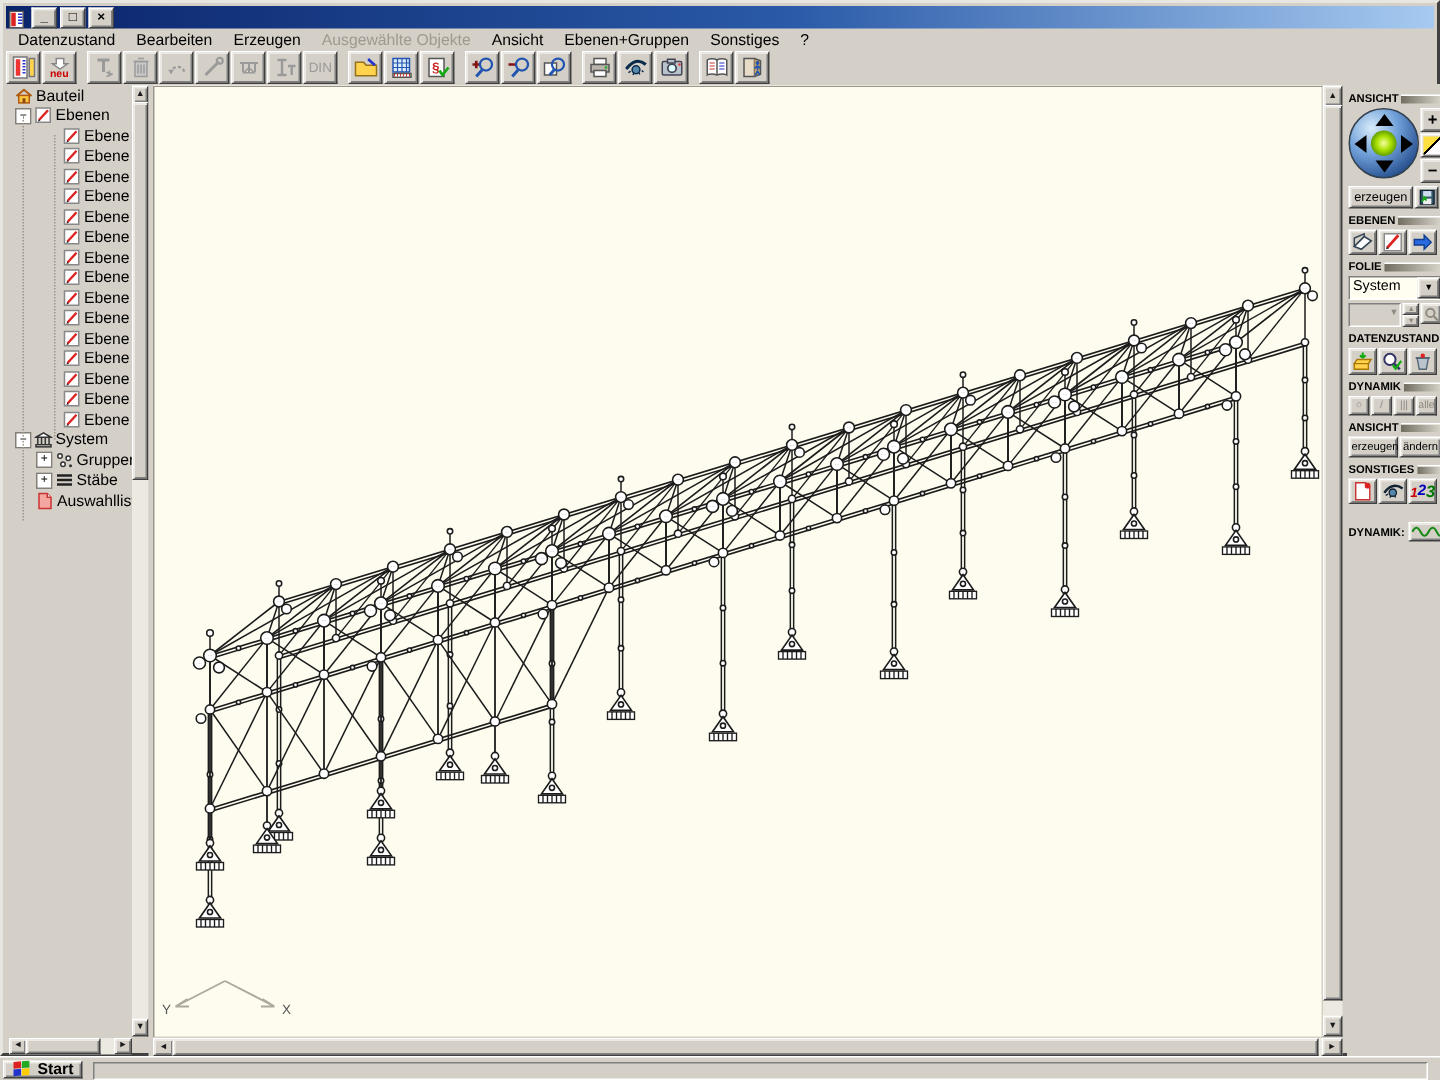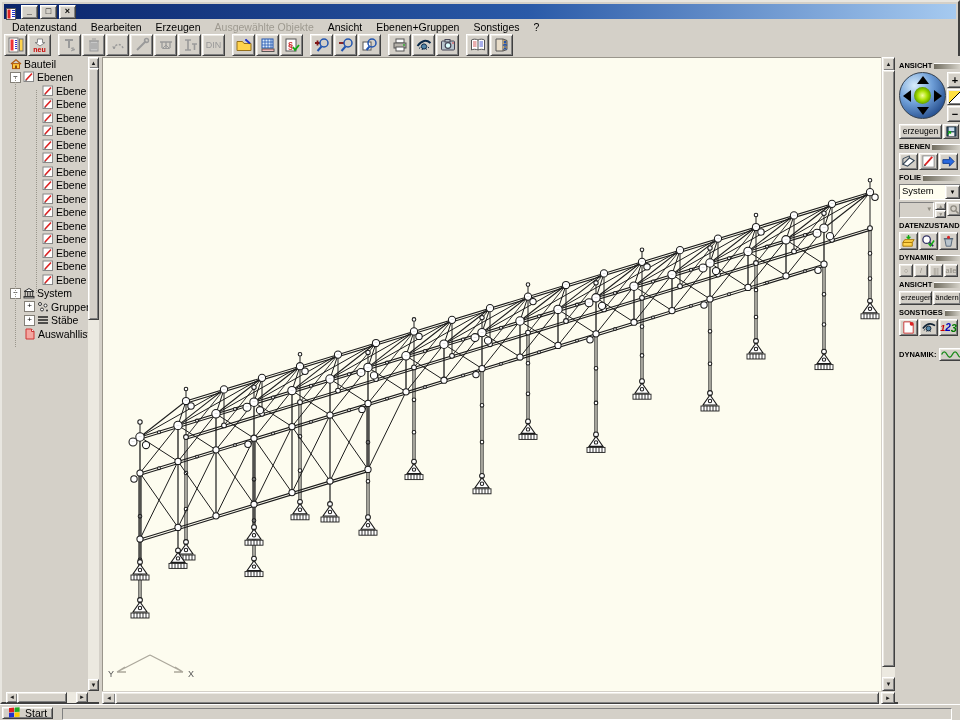--- a/index.html
+++ b/index.html
@@ -63,21 +63,21 @@
   .combo{display:flex;height:14px;background:#fffef0;border:1px solid;border-color:#808080 #fff #fff #808080}
   .combo .cval{flex:1;font-size:9.5px;line-height:12px;padding-left:2px;overflow:hidden}
   .combo .cbtn{width:13px;font-size:6px;line-height:12px;text-align:center}
   .disfield{background:#d4d0c8;height:14px;display:flex}
   .minibtn{width:14px;height:13px;font-size:7px;color:#8e8a80;text-align:center;line-height:11px;padding:0}
   .grpbtn{height:14px;font-size:7.5px;line-height:12px;text-align:center;padding:0 1px}
   .dynrow{display:flex;align-items:center;gap:2px;margin-top:12px;font-size:7.5px;font-weight:bold}
   
   .taskbar{position:absolute;left:0;top:704px;width:960px;height:16px;background:#d4d0c8;border-top:1px solid #fff}
   .start{position:absolute;left:2px;top:2px;height:12px;display:flex;align-items:center;gap:3px;
-         padding:0 5px;font-size:10.5px;font-weight:normal}
+         padding:0 5px;font-size:10.5px;font-weight:bold}
   .tb-band{position:absolute;left:62px;top:3px;width:888px;height:10px;
            border:1px solid;border-color:#808080 #fff #fff #808080}
 </style>
 </head>
 <body>
 
 <div class="window">
 
   <div class="titlebar">
     <span class="ticn">

